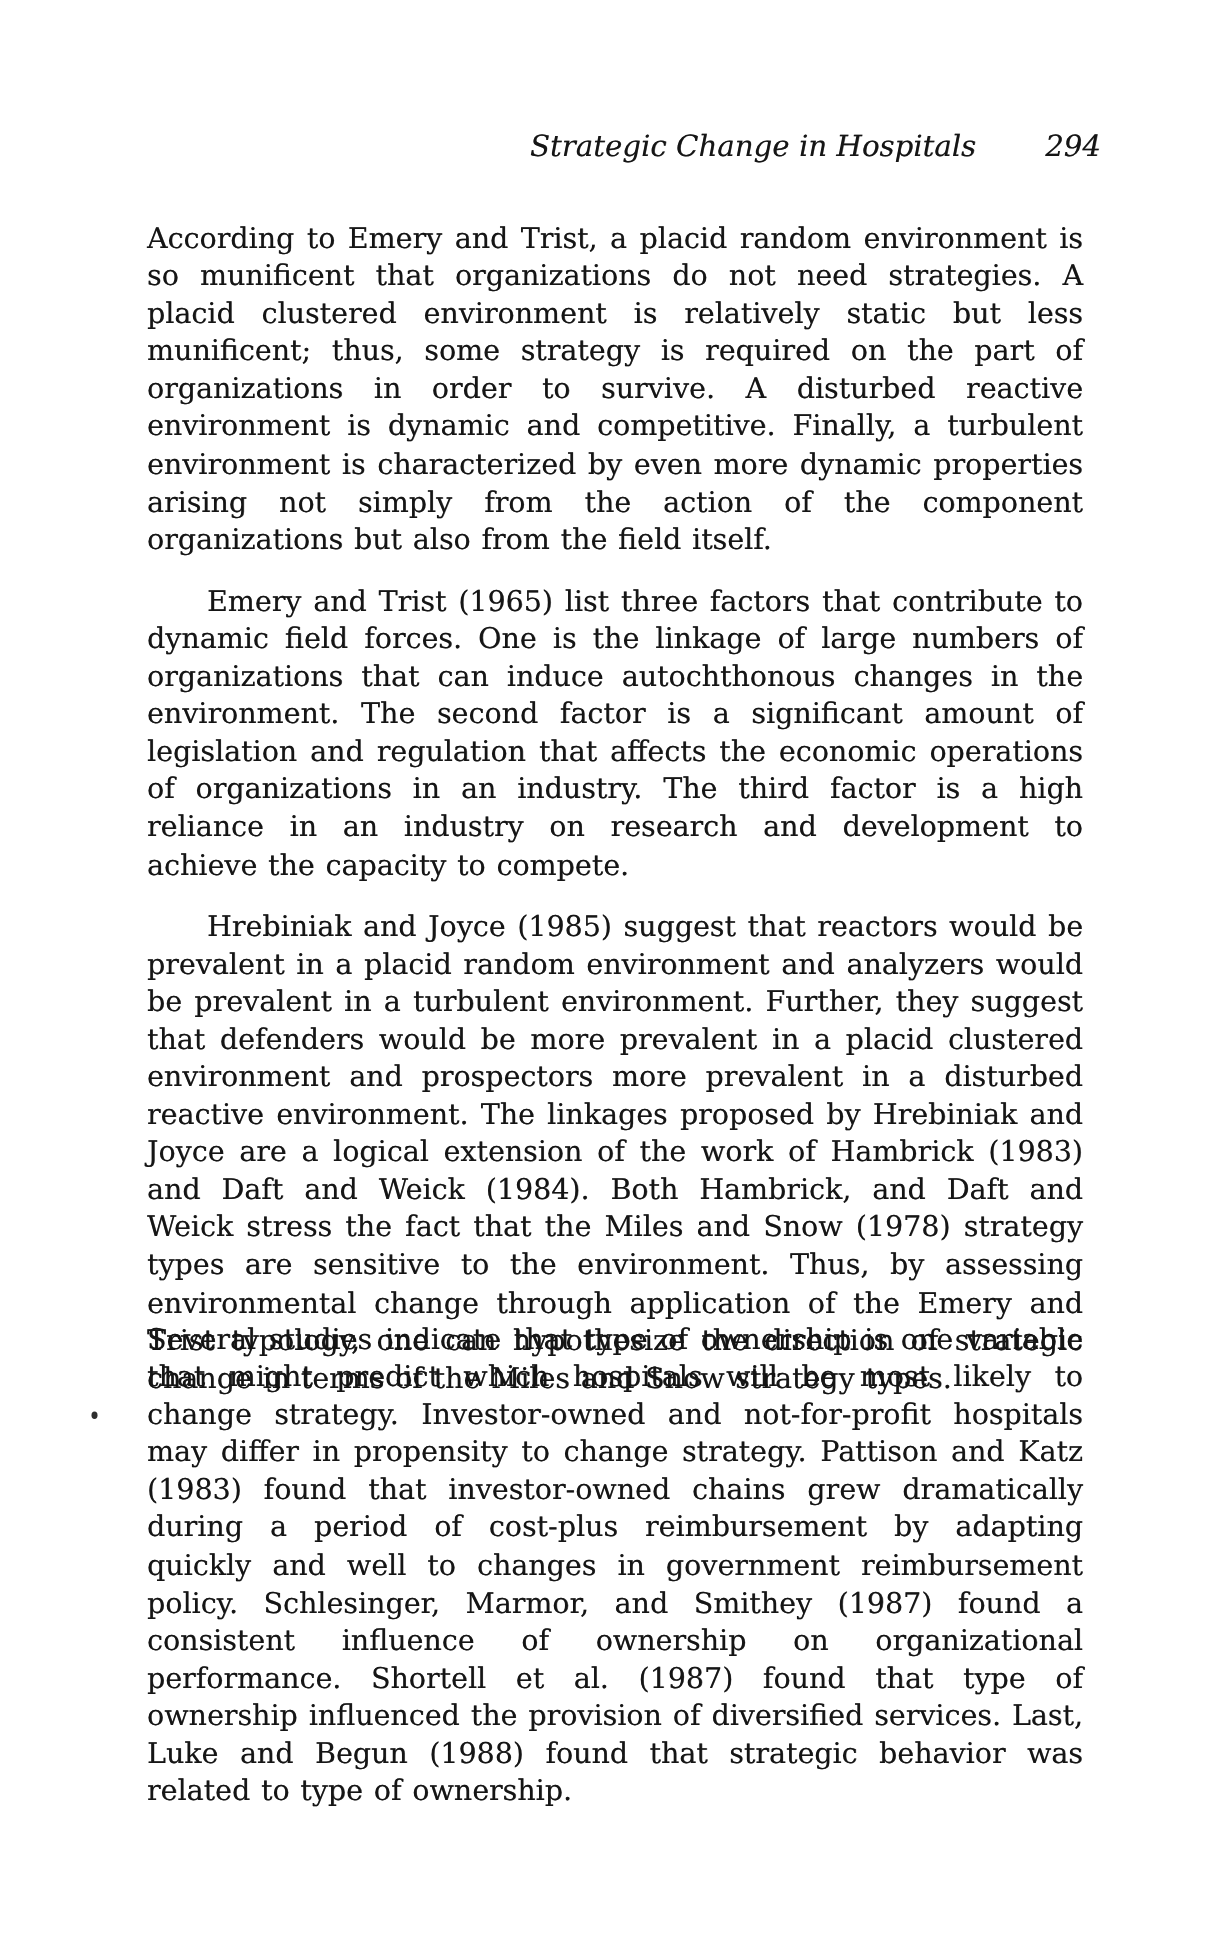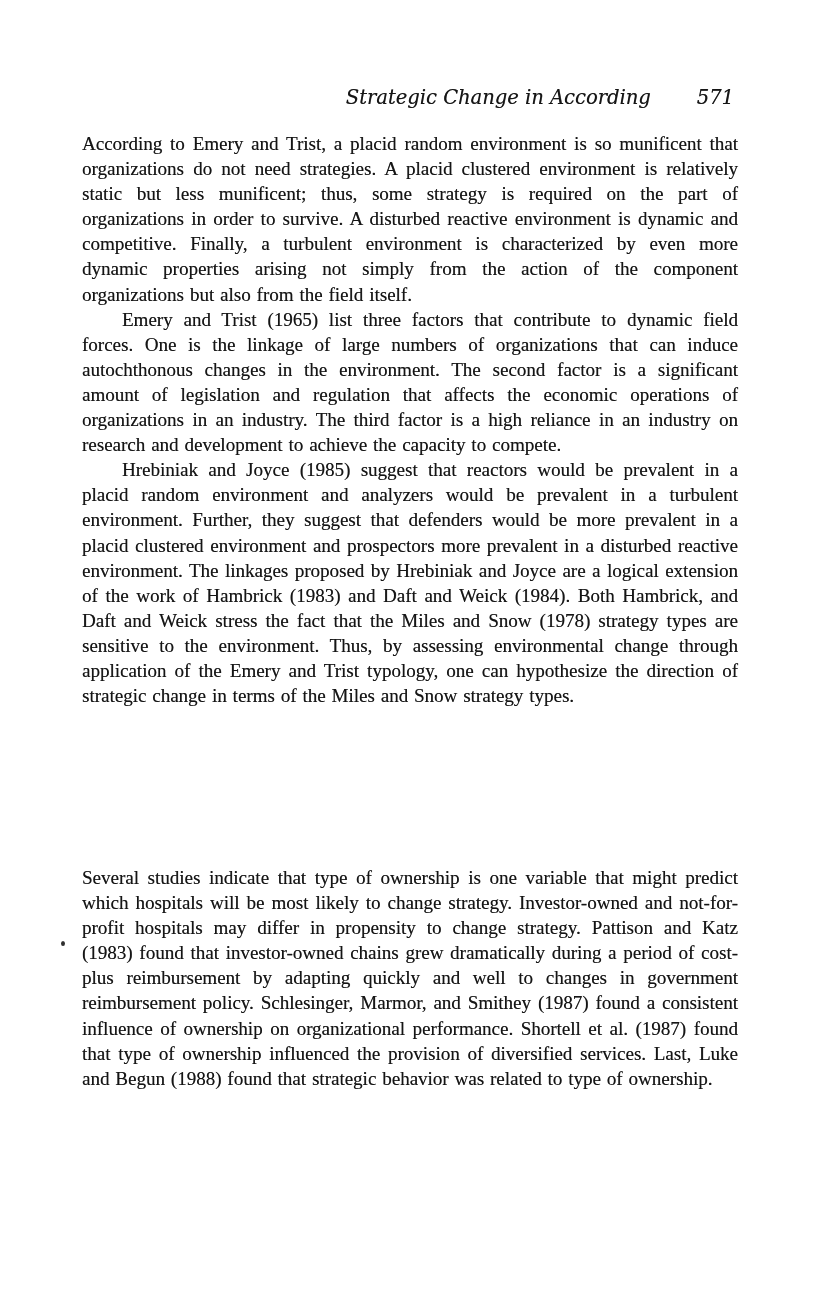--- a/index.html
+++ b/index.html
@@ -37,26 +37,25 @@
     left: 82px;
     width: 656px;
   }
   .body-block-2 {
     position: absolute;
     top: 865px;
     left: 82px;
     width: 656px;
   }
   p.para {
-    margin: 0;
+    margin: 16px;
     font-size: 19px;
     line-height: 25.1px;
     text-align: justify;
     word-spacing: 0.06em;
-    font-family: Liberation Serif, serif;
   }
   p.para.indent {
     text-indent: 40px;
   }
   .section-heading-row {
     position: absolute;
     top: 846px;
     left: 82px;
     width: 656px;
     font-size: 19.5px;
@@ -81,21 +80,21 @@
     background: #2f2f2f;
     border-radius: 50%;
   }
 </style>
 </head>
 <body>
 
 <div class="page">
 
   <div class="running-header">
-    <span class="rh-title">Strategic Change in According</span><span class="rh-page">571</span>
+    <span class="rh-title">Strategic Change in Hospitals</span><span class="rh-page">294</span>
   </div>
 
   <div class="body-block-1">
     <p class="para">According to Emery and Trist, a placid random environment is so munificent that organizations do not need strategies. A placid clustered environment is relatively static but less munificent; thus, some strategy is required on the part of organizations in order to survive. A disturbed reactive environment is dynamic and competitive. Finally, a turbulent environment is characterized by even more dynamic properties arising not simply from the action of the component organizations but also from the field itself.</p>
     <p class="para indent">Emery and Trist (1965) list three factors that contribute to dynamic field forces. One is the linkage of large numbers of organizations that can induce autochthonous changes in the environment. The second factor is a significant amount of legislation and regulation that affects the economic operations of organizations in an industry. The third factor is a high reliance in an industry on research and development to achieve the capacity to compete.</p>
     <p class="para indent">Hrebiniak and Joyce (1985) suggest that reactors would be prevalent in a placid random environment and analyzers would be prevalent in a turbulent environment. Further, they suggest that defenders would be more prevalent in a placid clustered environment and prospectors more prevalent in a disturbed reactive environment. The linkages proposed by Hrebiniak and Joyce are a logical extension of the work of Hambrick (1983) and Daft and Weick (1984). Both Hambrick, and Daft and Weick stress the fact that the Miles and Snow (1978) strategy types are sensitive to the environment. Thus, by assessing environmental change through application of the Emery and Trist typology, one can hypothesize the direction of strategic change in terms of the Miles and Snow strategy types.</p>
   </div>
 
 
   <div class="body-block-2">

